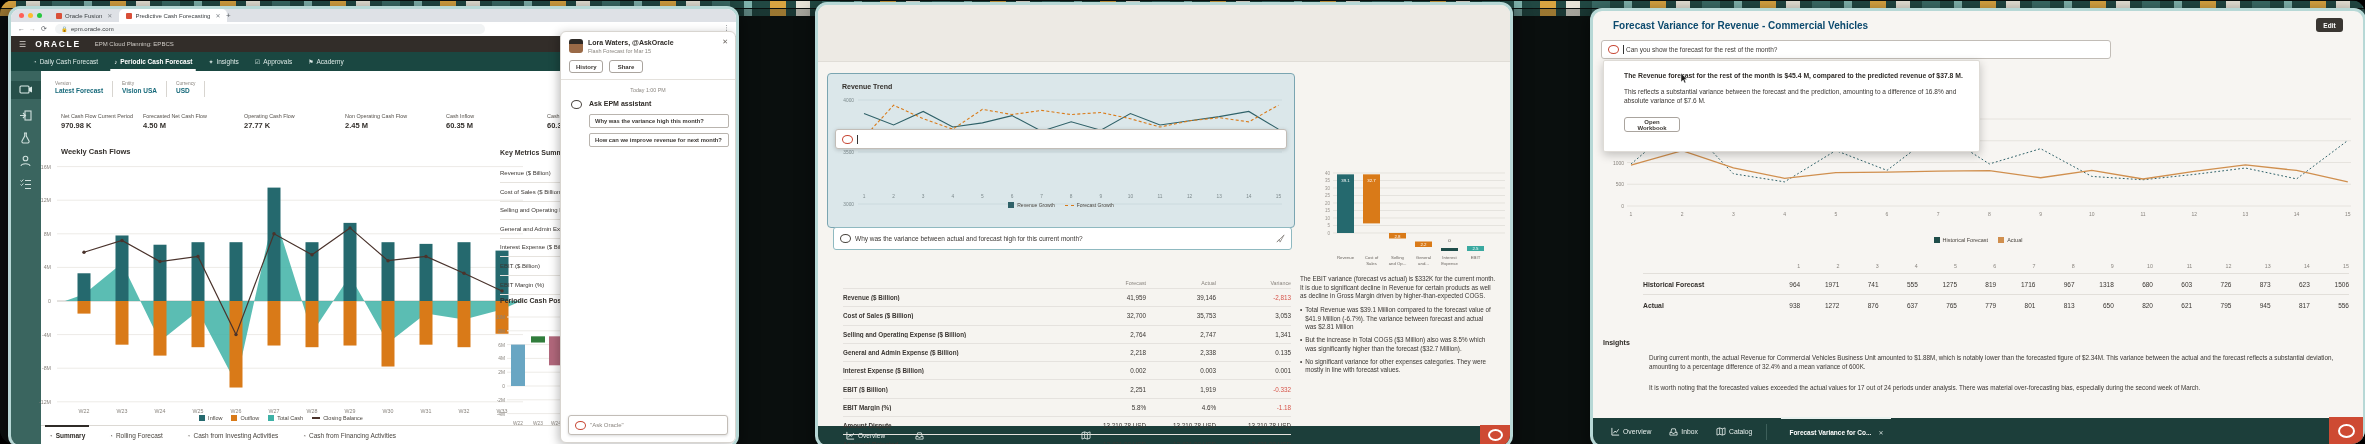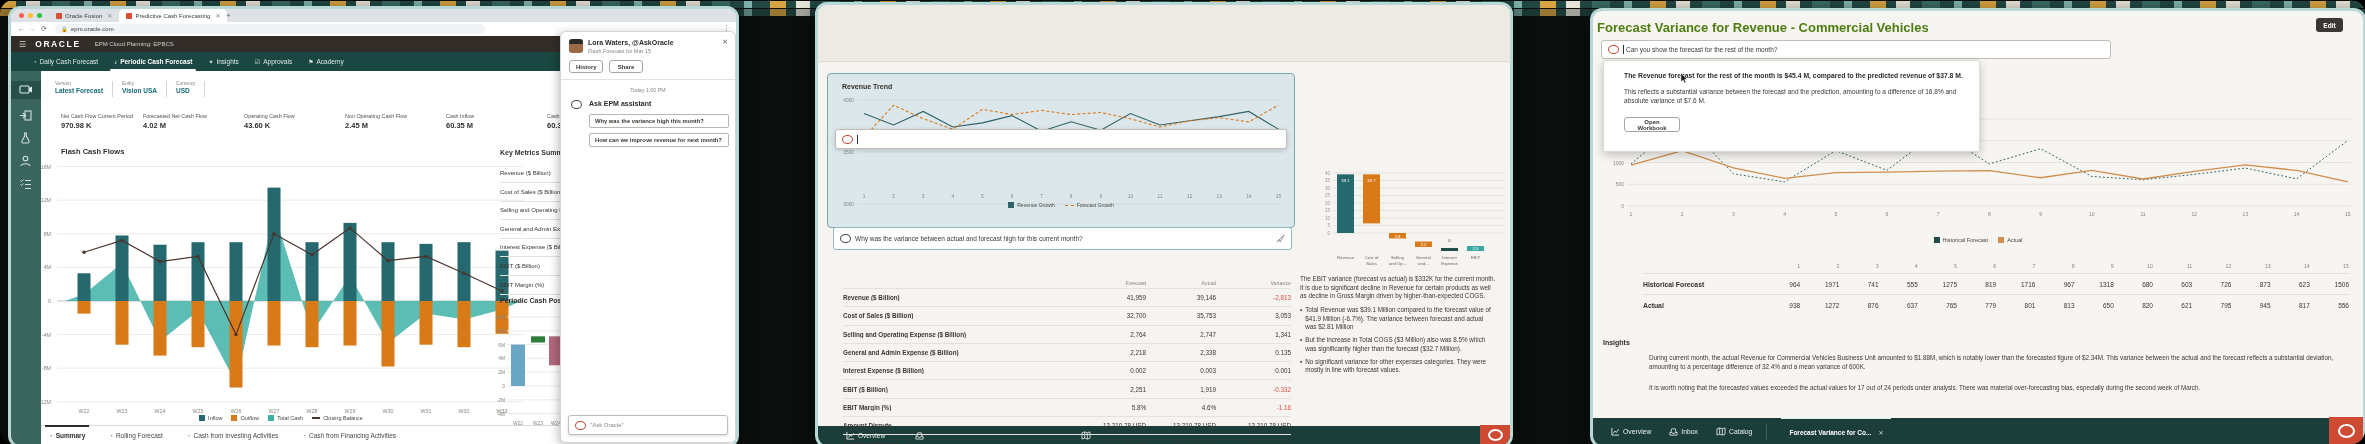--- a/index.html
+++ b/index.html
@@ -137,41 +137,41 @@
         <div style="width: 1px; height: 16px; background: rgb(216, 213, 208); margin-right: 9px;"></div>
       </div>
 
     <div id="lkpis">
         <div class="kpi" style="position: absolute; left: 50px; top: 104px; white-space: nowrap;">
           <div class="lab" style="">Net Cash Flow Current Period</div>
           <div class="val" style="">970.98 K</div>
         </div>
         <div class="kpi" style="position: absolute; left: 132px; top: 104px; white-space: nowrap;">
           <div class="lab" style="">Forecasted Net Cash Flow</div>
-          <div class="val" style="">4.02 M</div>
+          <div class="val" style="">4.50 M</div>
         </div>
         <div class="kpi" style="position: absolute; left: 233px; top: 104px; white-space: nowrap;">
           <div class="lab" style="">Operating Cash Flow</div>
-          <div class="val" style="">43.60 K</div>
+          <div class="val" style="">27.77 K</div>
         </div>
         <div class="kpi" style="position: absolute; left: 334px; top: 104px; white-space: nowrap;">
           <div class="lab" style="">Non Operating Cash Flow</div>
           <div class="val" style="">2.45 M</div>
         </div>
         <div class="kpi" style="position: absolute; left: 435px; top: 104px; white-space: nowrap;">
           <div class="lab" style="">Cash Inflow</div>
           <div class="val" style="">60.35 M</div>
         </div>
         <div class="kpi" style="position: absolute; left: 536px; top: 104px; white-space: nowrap;">
           <div class="lab" style="">Cash Outflow</div>
           <div class="val" style="">60.35 M</div>
         </div>
       </div>
 
-    <div class="abs b" style="left:50px;top:138px;font-size:7.5px;color:#332f2b">Flash Cash Flows</div>
+    <div class="abs b" style="left:50px;top:138px;font-size:7.5px;color:#332f2b">Weekly Cash Flows</div>
 
     <svg id="wk" class="abs" style="left:14px;top:148px" width="505" height="262" viewBox="0 0 505 262">
         <line x1="32" y1="9.599999999999994" x2="498" y2="9.599999999999994" stroke="#edebe7" stroke-width="1"></line>
         <text x="26" y="11.599999999999994" font-size="5.3" fill="#8a857f" text-anchor="end">16M</text>
         <line x1="32" y1="43.19999999999999" x2="498" y2="43.19999999999999" stroke="#edebe7" stroke-width="1"></line>
         <text x="26" y="45.19999999999999" font-size="5.3" fill="#8a857f" text-anchor="end">12M</text>
         <line x1="32" y1="76.8" x2="498" y2="76.8" stroke="#edebe7" stroke-width="1"></line>
         <text x="26" y="78.8" font-size="5.3" fill="#8a857f" text-anchor="end">8M</text>
         <line x1="32" y1="110.4" x2="498" y2="110.4" stroke="#edebe7" stroke-width="1"></line>
         <text x="26" y="112.4" font-size="5.3" fill="#8a857f" text-anchor="end">4M</text>
@@ -523,21 +523,21 @@
       <svg style="position:absolute;left:263px" width="10" height="9" viewBox="0 0 11 10">
           <path d="M1 2l3-1 3 1 3-1v7l-3 1-3-1-3 1zM4 1v7M7 2v7" stroke="#e7efed" fill="none" stroke-width="0.9"></path>
         </svg>
     </div>
     <div class="abs" style="right:0;bottom:0;width:30px;height:20px;background:#ce4a33;border-radius:0 0 9px 0;z-index:4;display:flex;align-items:center;justify-content:center">
       <span style="width:11px;height:8px;border:2px solid #fff;border-radius:50%"></span>
     </div>
   </div>
 
   <div class="window" style="left:1590px;top:8px;width:770px;height:434px;background:#f7f5f2">
-    <div class="abs b" style="left:4px;top:9px;font-size:13px;color:#4d7c0f">Forecast Variance for Revenue - Commercial Vehicles</div>
+    <div class="abs b" style="left:20px;top:9px;font-size:10px;color:#0c4a6e">Forecast Variance for Revenue - Commercial Vehicles</div>
     <button class="abs" style="right:20px;top:7px;width:27px;height:14px;background:#3a3632;color:#fff;border:none;border-radius:3px;font-size:6.5px;font-weight:bold">Edit</button>
 
     <div class="input-bar abs" style="left:8px;top:29px;width:496px;height:17px">
       <span class="oring"></span>
       <span class="caret"></span>
       <span class="body" style="margin-left:-2px">Can you show the forecast for the rest of the month?</span>
     </div>
 
     <svg id="rchart" class="abs" style="left:20px;top:85px" width="742" height="122" viewBox="0 0 742 122">
         <line x1="14" y1="110" x2="738" y2="110" stroke="#e6e3de" stroke-width="1"></line>

